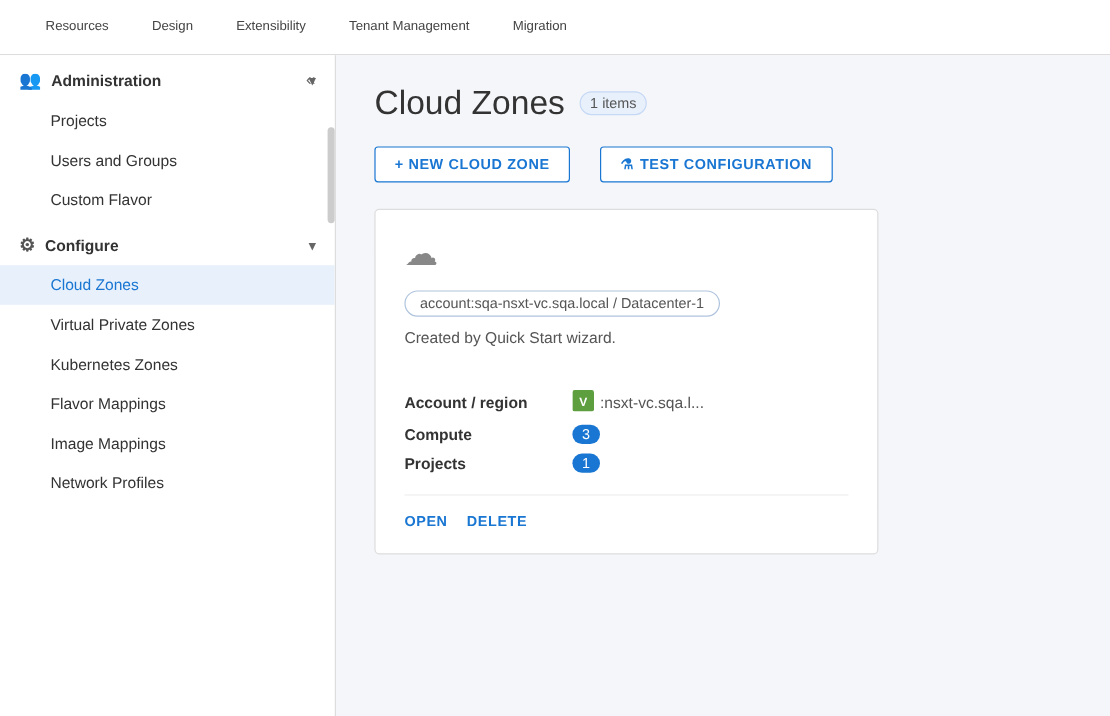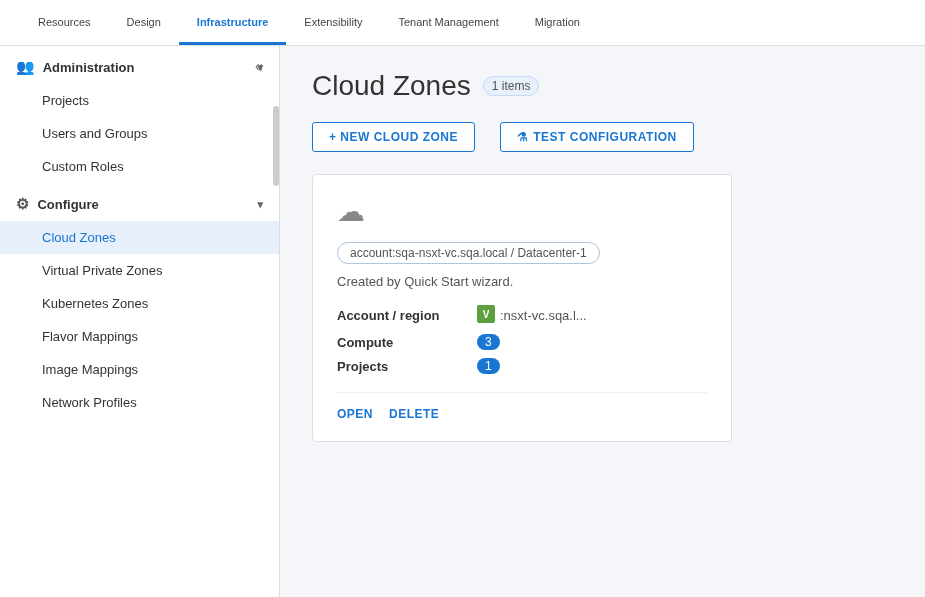--- a/index.html
+++ b/index.html
@@ -187,21 +187,21 @@
       padding: 3px 12px;
       font-size: 12px;
       color: #555;
       display: inline-block;
       margin-bottom: 10px;
     }
 
     .card-description {
       color: #555;
       font-size: 13px;
-      margin-bottom: 12px;
+      margin-bottom: 32px;
     }
 
     .card-table {
       width: 100%;
       border-collapse: collapse;
       margin-bottom: 14px;
     }
     .card-table td {
       padding: 4px 0;
       vertical-align: middle;
@@ -250,39 +250,38 @@
       letter-spacing: 0.5px;
       text-transform: uppercase;
     }
   </style>
 </head>
 <body>
 
 <nav class="top-nav">
   <div class="top-nav-item">Resources</div>
   <div class="top-nav-item">Design</div>
-  <div class="top-nav-item active">Infrastructure</div>
   <div class="top-nav-item">Extensibility</div>
   <div class="top-nav-item">Tenant Management</div>
   <div class="top-nav-item">Migration</div>
 </nav>
 
 <div class="main-layout">
 
   <aside class="sidebar">
     <div class="sidebar-collapse-btn">«</div>
 
     <div class="sidebar-section-header">
       <span class="section-icon">👥</span>
       <span>Administration</span>
       <span class="chevron">▾</span>
     </div>
     <div class="sidebar-item">Projects</div>
     <div class="sidebar-item">Users and Groups</div>
-    <div class="sidebar-item">Custom Roles</div>
+    <div class="sidebar-item">Custom Flavor</div>
 
     <div class="sidebar-section-header">
       <span class="section-icon">⚙</span>
       <span>Configure</span>
       <span class="chevron">▾</span>
     </div>
     <div class="sidebar-item active">Cloud Zones</div>
     <div class="sidebar-item">Virtual Private Zones</div>
     <div class="sidebar-item">Kubernetes Zones</div>
     <div class="sidebar-item">Flavor Mappings</div>

